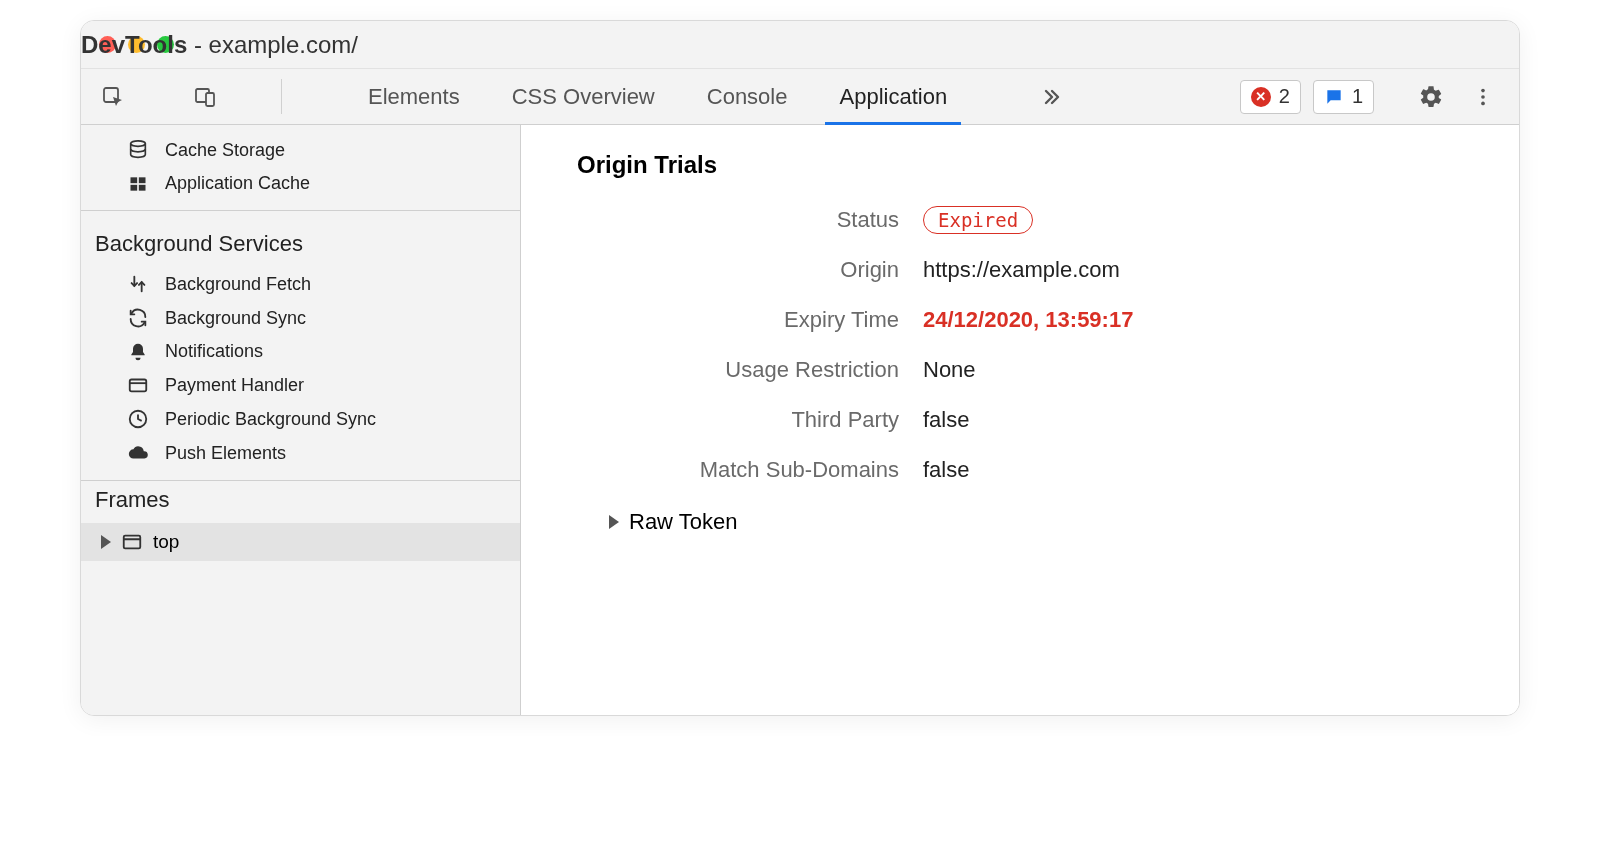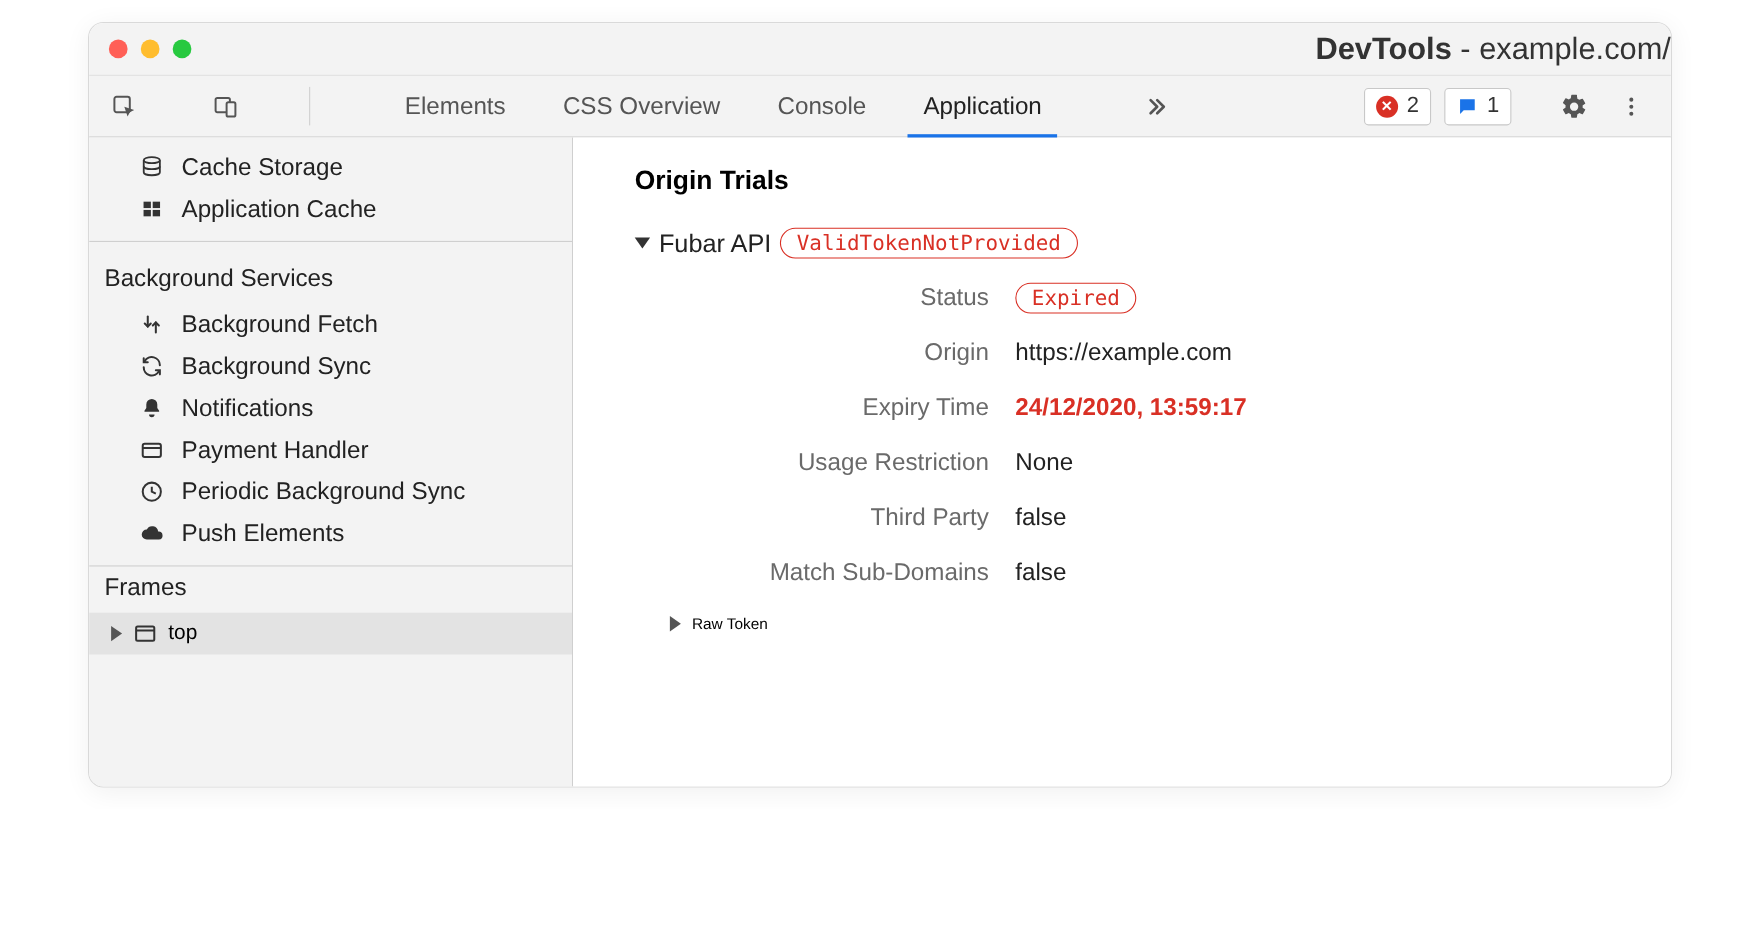--- a/index.html
+++ b/index.html
@@ -31,22 +31,22 @@
     position: relative;
   }
   .traffic { display: flex; gap: 12px; }
   .dot { width: 17px; height: 17px; border-radius: 50%; }
   .dot.red { background: #ff5f56; }
   .dot.yellow { background: #ffbd2e; }
   .dot.green { background: #27c93f; }
   .title {
     position: absolute;
     left: 0; right: 0;
-    text-align: right;
-    font-size: 28px;
+    text-align: left;
+    font-size: 24px;
     color: #333;
     pointer-events: none;
   }
   .title b { font-weight: 600; }
 
   
   .toolbar {
     height: 56px;
     background: #f3f3f3;
     border-bottom: 1px solid #cfcfcf;
@@ -148,21 +148,21 @@
     border-right: 1px solid #cfcfcf;
     overflow: hidden;
     display: flex;
     flex-direction: column;
   }
   .sb-item {
     display: flex;
     align-items: center;
     gap: 14px;
     padding: 6px 0 6px 44px;
-    font-size: 22px;
+    font-size: 18px;
     color: #222;
     cursor: pointer;
   }
   .sb-item .sic { width: 26px; display: flex; justify-content: center; align-items: center; }
   .sb-group {
     border-top: 1px solid #cfcfcf;
     padding-top: 14px;
     margin-top: 10px;
   }
   .sb-group-title {
@@ -236,21 +236,21 @@
   .kv .k { text-align: right; color: #6a6a6a; font-size: 22px; }
   .kv .v { color: #222; font-size: 22px; }
   .kv .v.red { color: #d93025; font-weight: 700; }
   .raw-row {
     display: flex;
     align-items: center;
     gap: 10px;
     margin-left: 32px;
     margin-top: 26px;
     cursor: pointer;
-    font-size: 14px;
+    font-size: 22px;
   }
 </style>
 </head>
 <body>
 
 <div class="window">
 
   <div class="titlebar">
     <div class="traffic">
       <div class="dot red"></div>
@@ -423,25 +423,20 @@
               <line x1="3" y1="9" x2="21" y2="9"></line>
             </svg>
           <span>top</span>
         </div>
       </div>
     </div>
 
     <div class="main">
       <h2>Origin Trials</h2>
 
-      <div class="trial-row">
-        <span class="tri down"></span>
-        <span class="trial-name">Fubar API</span>
-        <span class="pill">ValidTokenNotProvided</span>
-      </div>
 
       <div class="kv">
         <div class="k">Status</div>
         <div class="v">
           <span class="pill">Expired</span>
         </div>
 
         <div class="k">Origin</div>
         <div class="v">https://example.com</div>
 

